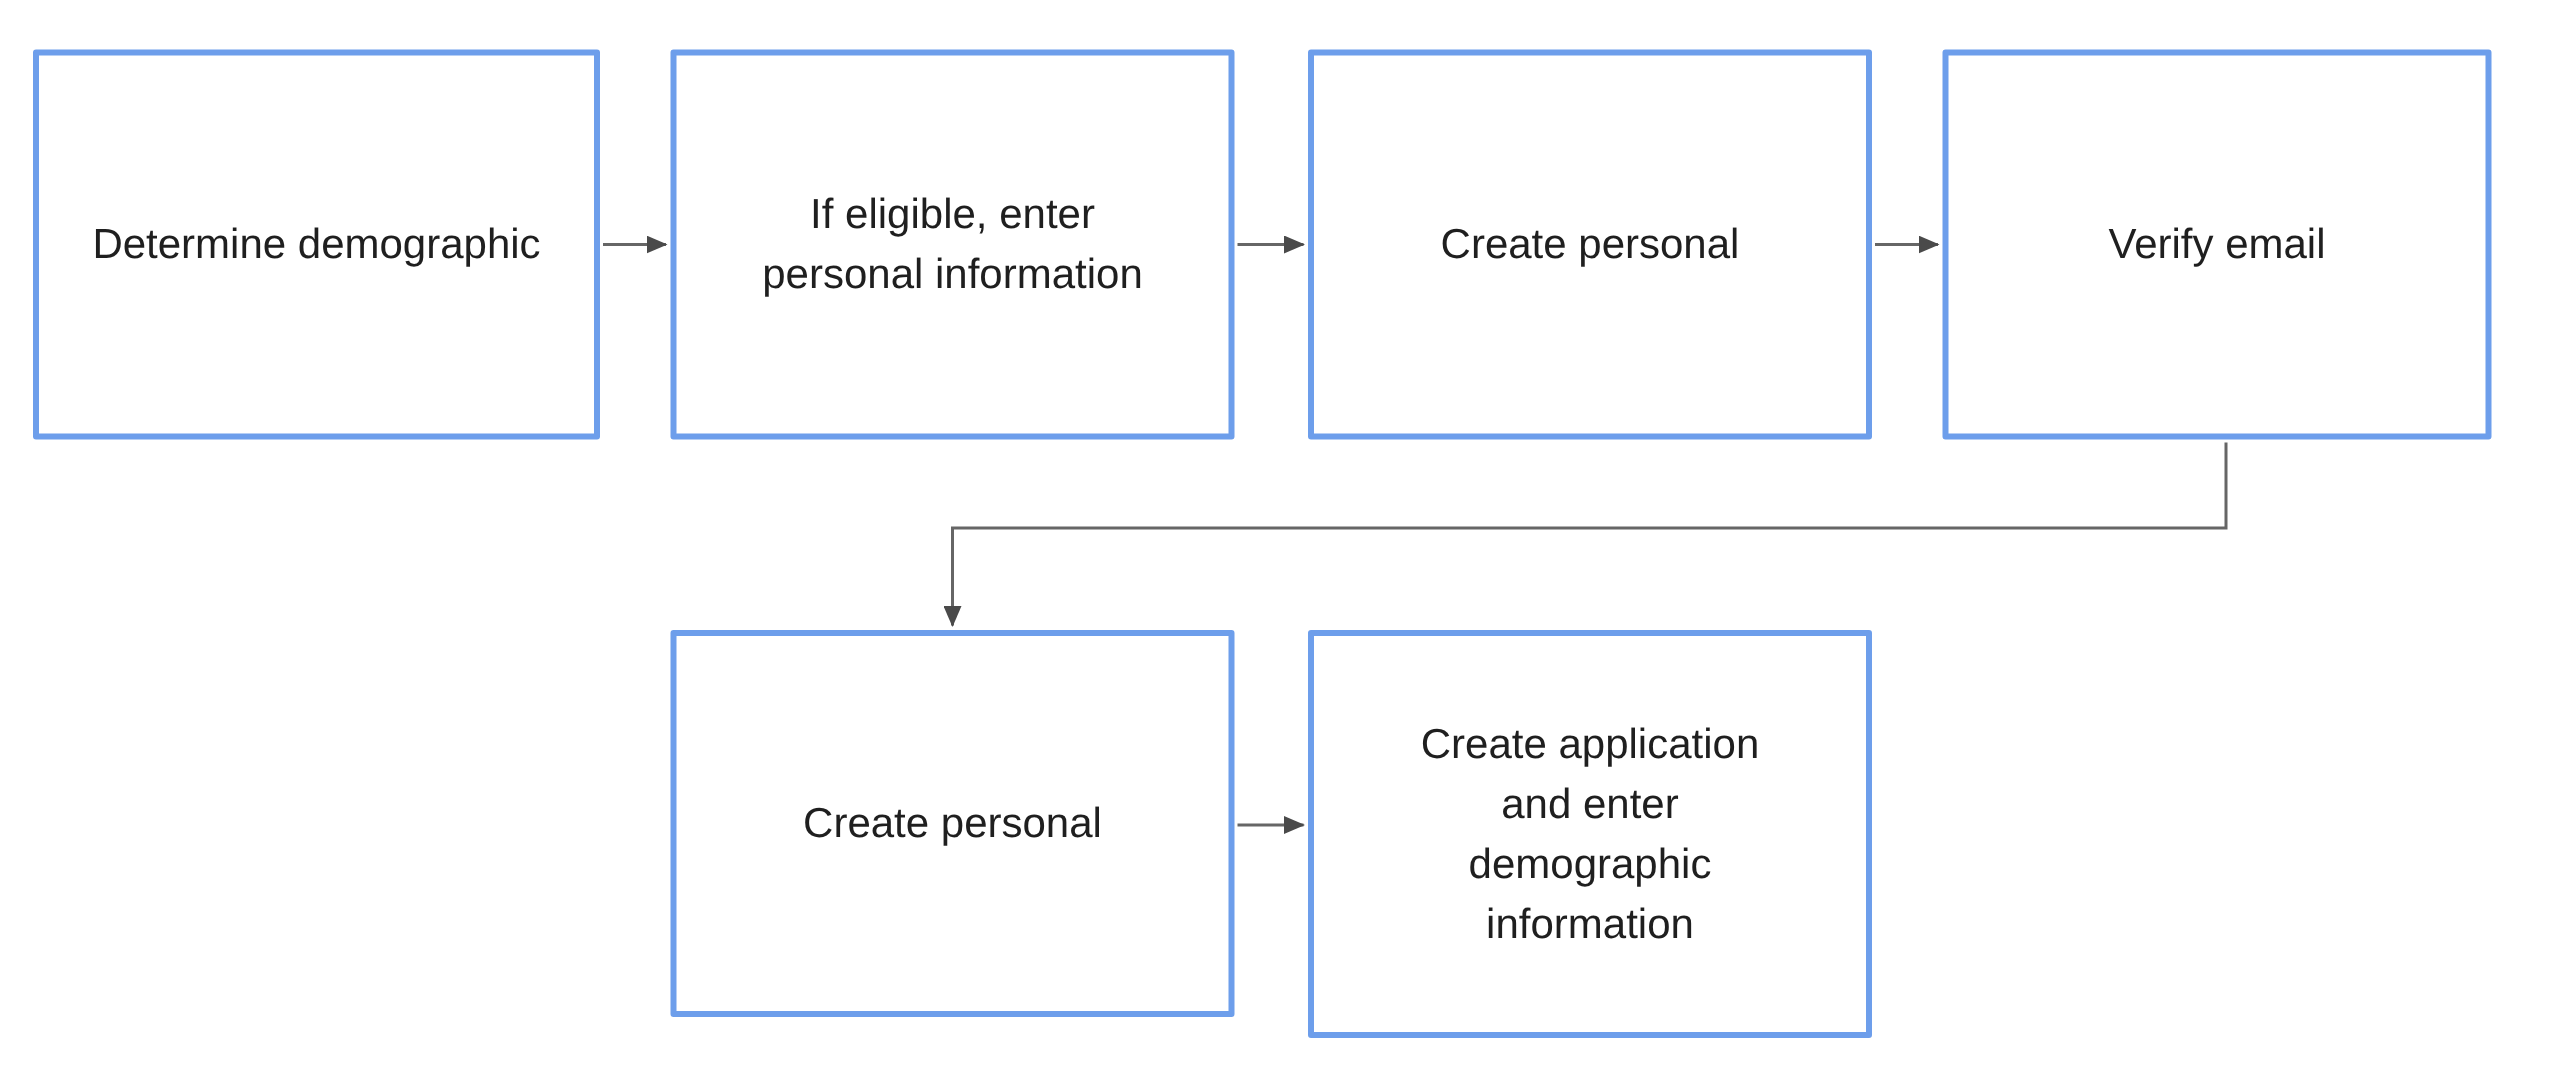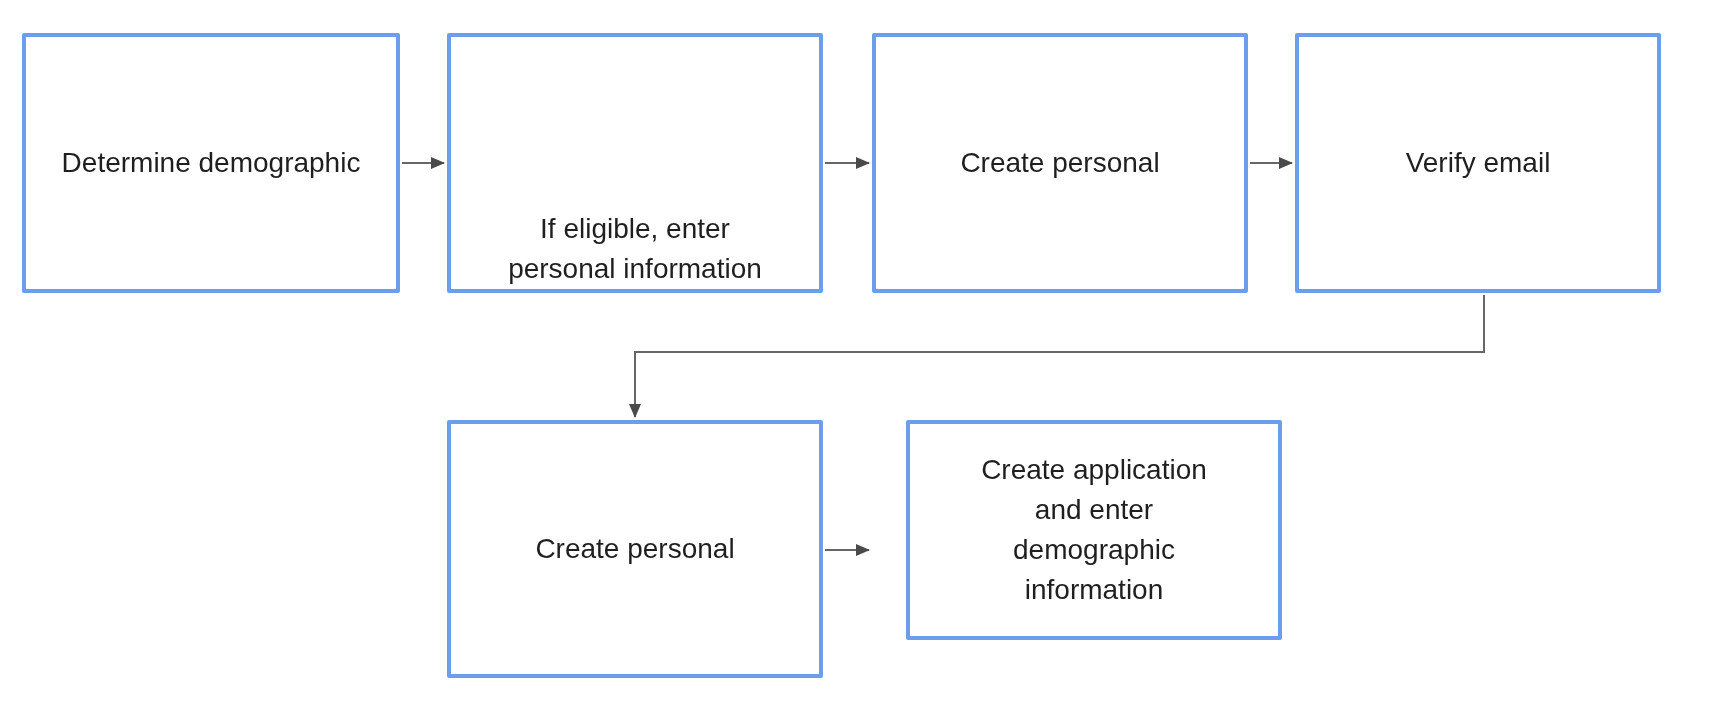--- a/index.html
+++ b/index.html
@@ -44,25 +44,25 @@
     border-radius: 2px;
   }
   .node-label {
     white-space: pre-line;
     font-size: 28px;
     line-height: 40px;
     color: var(--text, #1f1f1f);
     padding: 0 10px;
   }
   .n1 { left: 22px;   top: 33px;  width: 378px; height: 260px; }
-  .n2 { left: 447px;  top: 33px;  width: 376px; height: 260px; align-items: flex-end; }
+  .n2 { left: 447px;  top: 33px;  width: 376px; height: 260px; }
   .n3 { left: 872px;  top: 33px;  width: 376px; height: 260px; }
   .n4 { left: 1295px; top: 33px;  width: 366px; height: 260px; }
   .n5 { left: 447px;  top: 420px; width: 376px; height: 258px; }
-  .n6 { left: 872px;  top: 420px; width: 376px; height: 220px; margin-left: 34px; }
+  .n6 { left: 872px;  top: 420px; width: 376px; height: 272px; }
 </style>
 </head>
 <body>
 
 <div class="canvas">
 
   <svg class="connectors" viewBox="0 0 1710 710" xmlns="http://www.w3.org/2000/svg">
     <defs>
       <marker id="arrow" markerUnits="userSpaceOnUse" markerWidth="14" markerHeight="12" refX="13" refY="6" orient="auto">
         <path class="arrowhead" d="M0,0 L14,6 L0,12 Z"></path>

